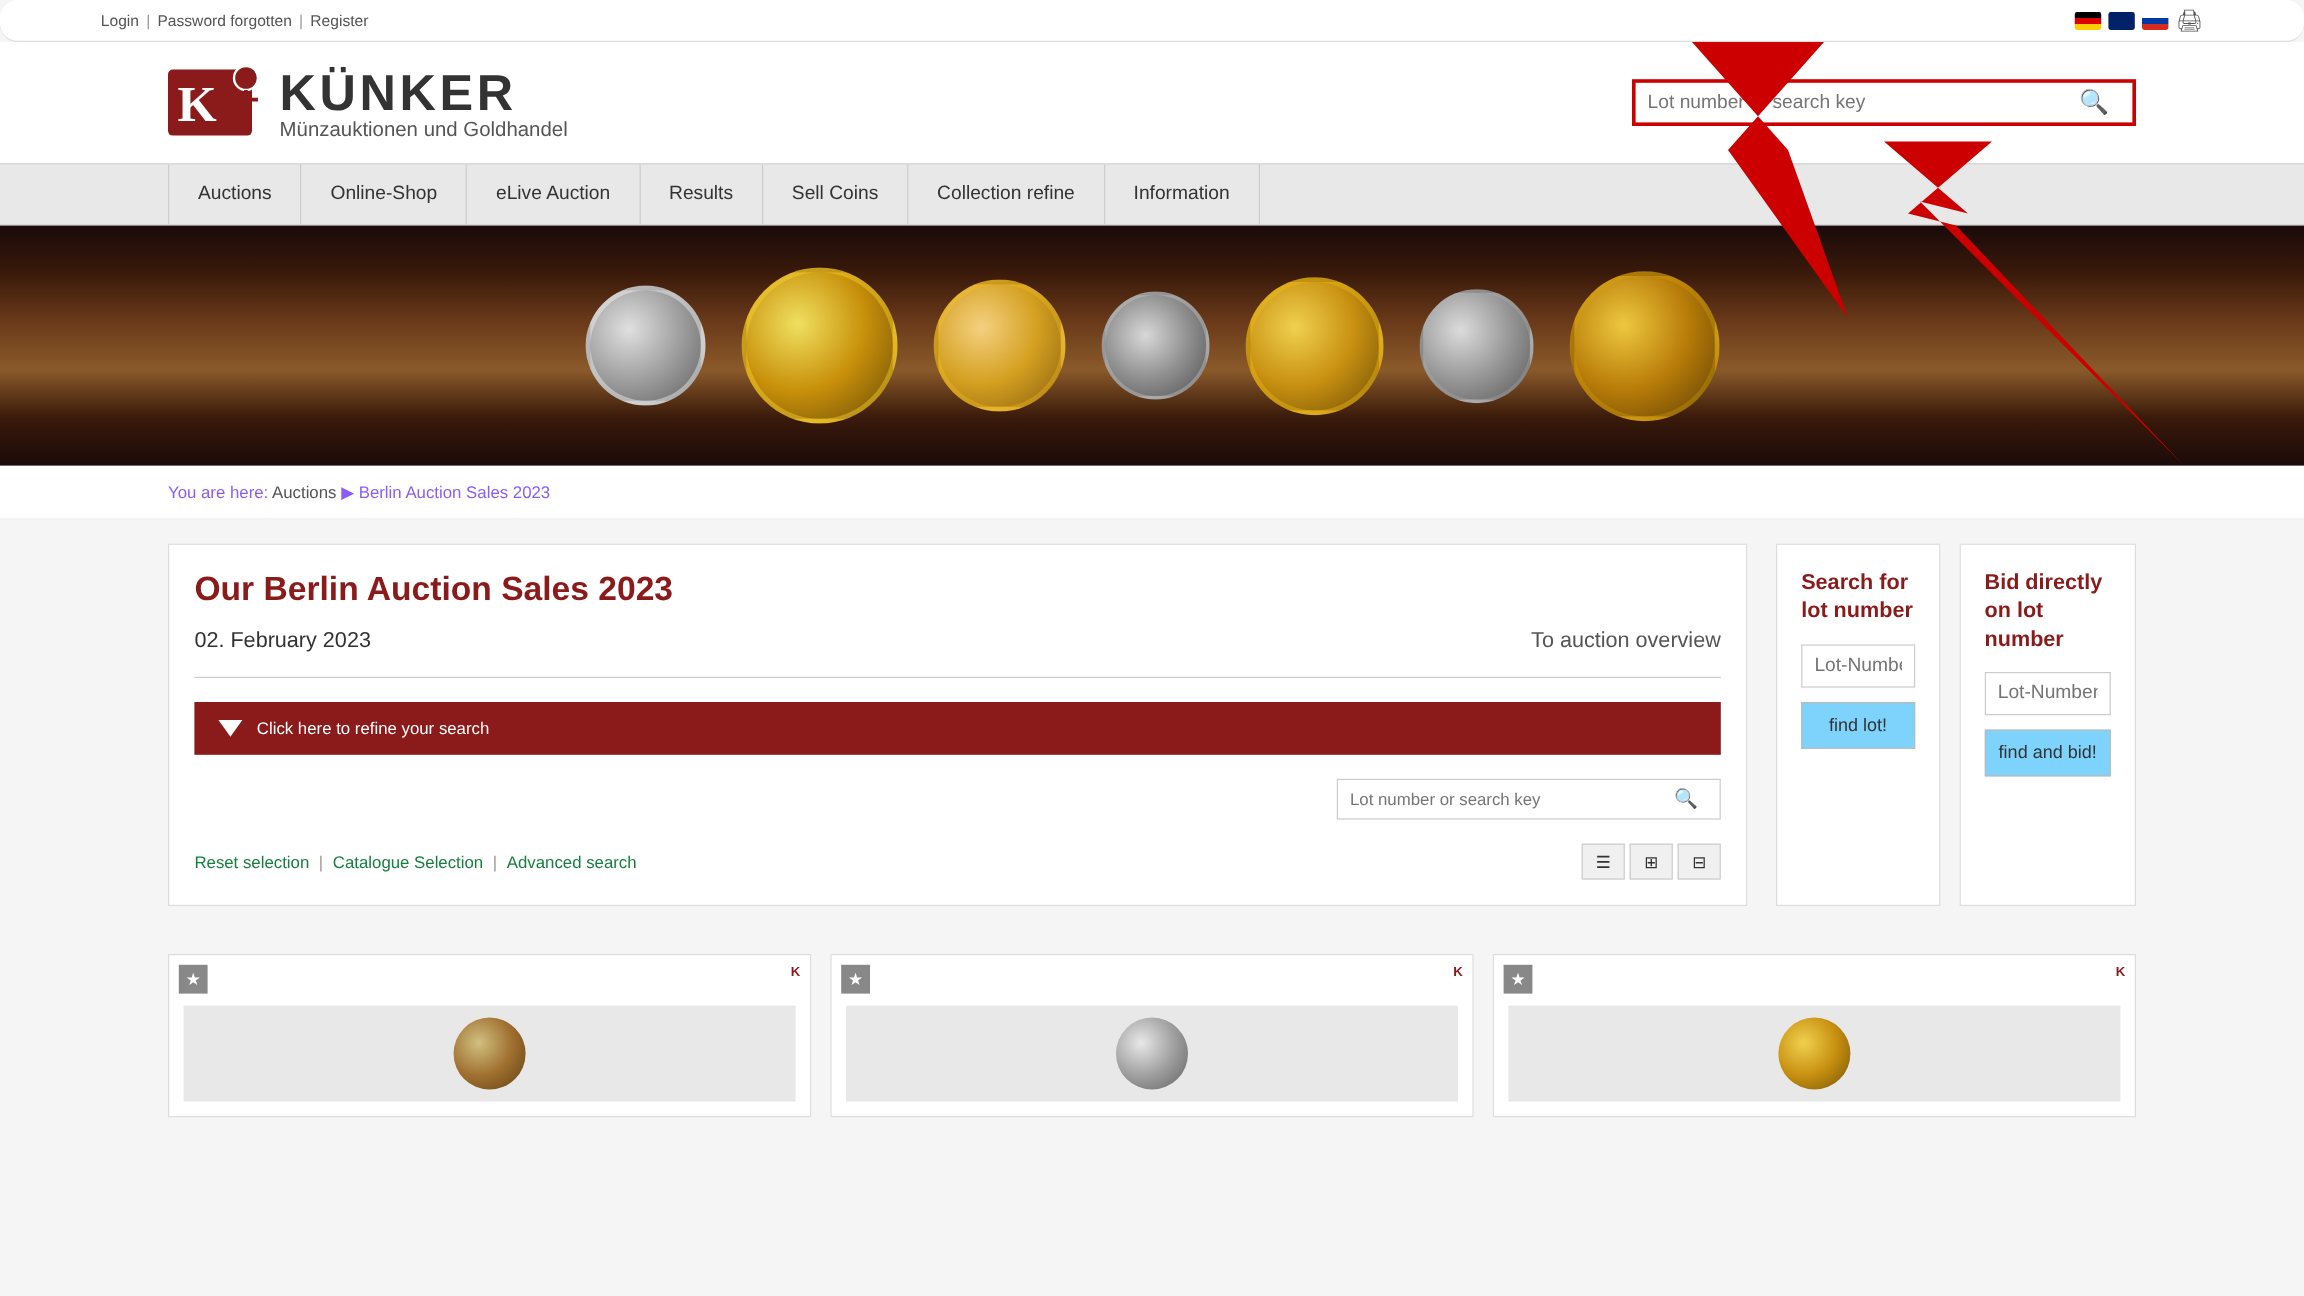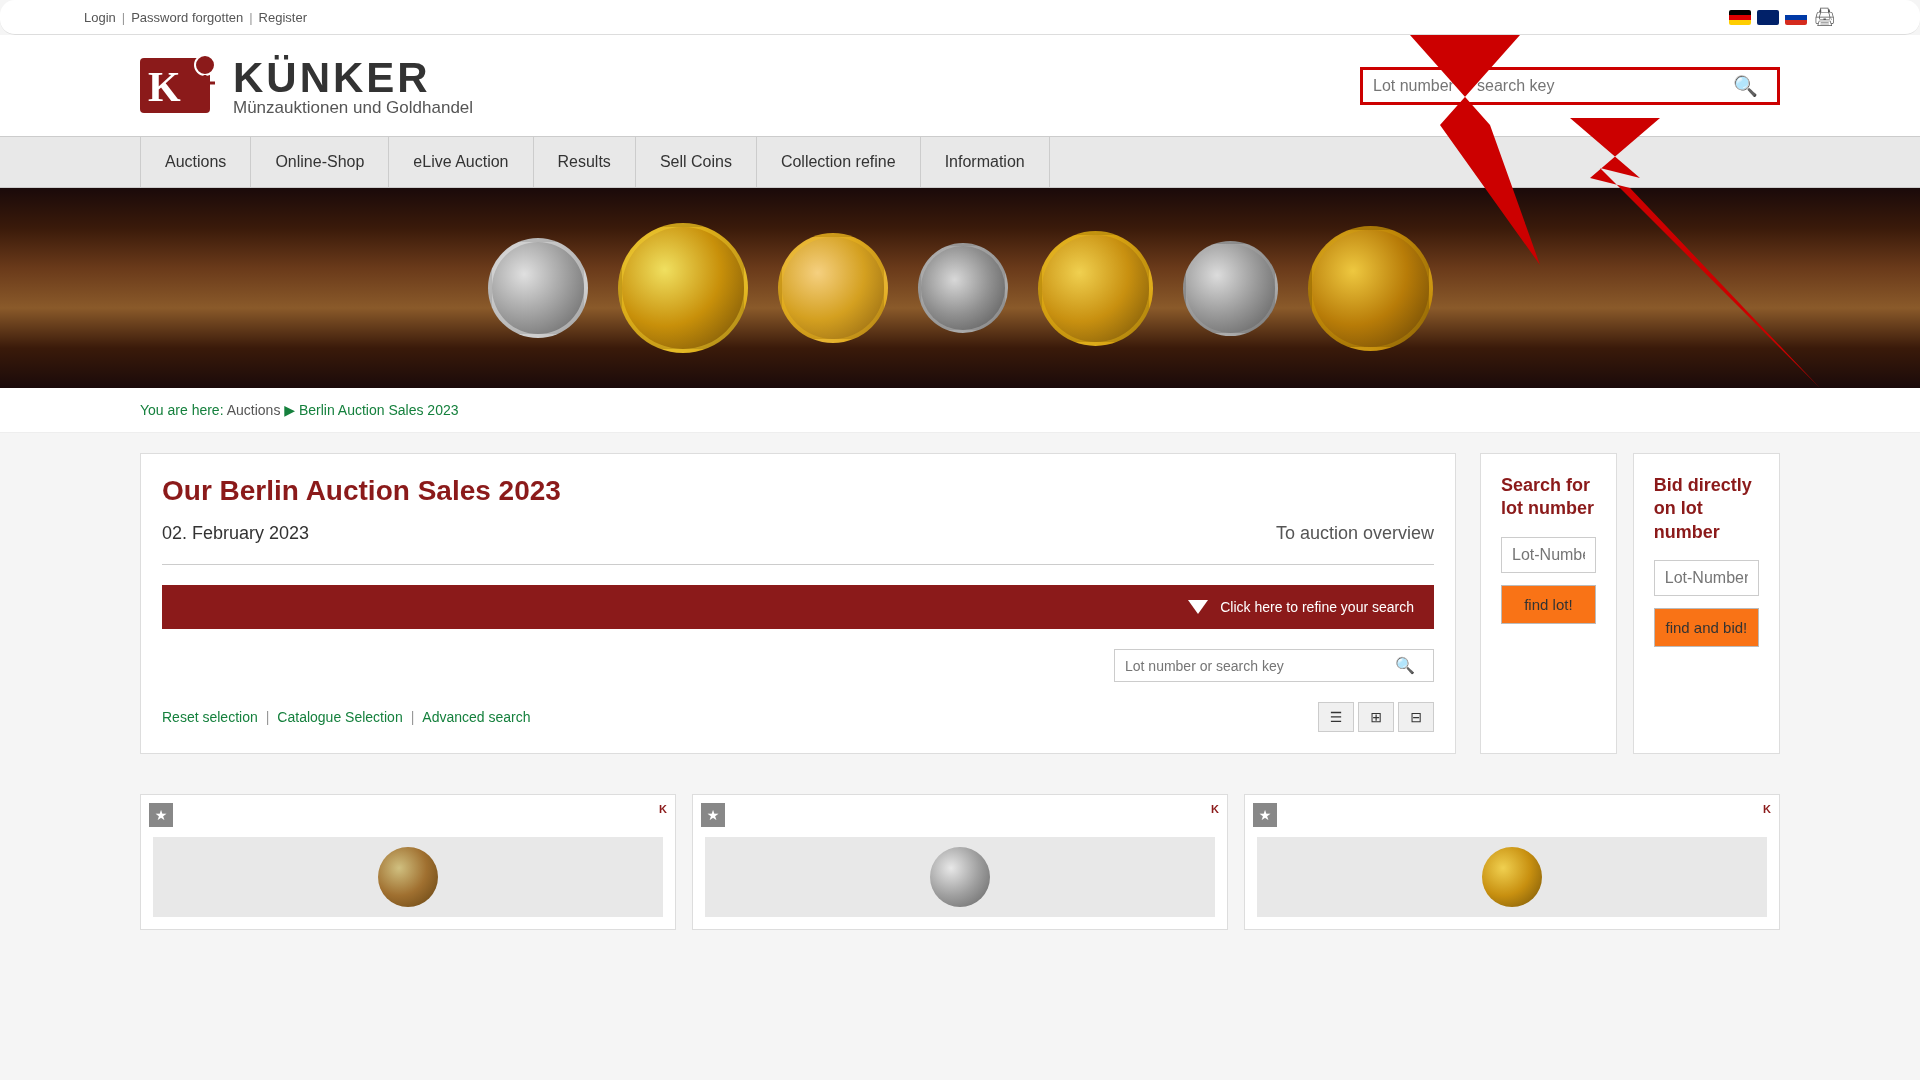--- a/index.html
+++ b/index.html
@@ -28,33 +28,33 @@
     .nav { background: #e8e8e8; border-top: 1px solid #ccc; border-bottom: 1px solid #ccc; display: flex; padding: 0 140px; }
     .nav-item { padding: 16px 24px; font-size: 16px; color: #333; cursor: pointer; white-space: nowrap; border-right: 1px solid #ccc; text-decoration: none; display: block; }
     .nav-item:first-child { border-left: 1px solid #ccc; }
 
     
     .hero { width: 100%; height: 200px; background: linear-gradient(to right, #2a1a1a, #5a3a2a, #8a6a3a, #c49a4a, #8a6a3a, #5a3a2a, #2a1a1a); position: relative; overflow: hidden; display: flex; align-items: center; justify-content: center; }
 
     
     .breadcrumb { padding: 14px 140px; font-size: 14px; color: #666; background: #fff; border-bottom: 1px solid #eee; }
     .breadcrumb a { color: #555; text-decoration: none; }
-    .breadcrumb span { color: #15803d; }
+    .breadcrumb span { color: #8b5cf6; }
 
     
     .main-layout { display: flex; padding: 20px 140px; gap: 24px; background: #f5f5f5; }
     .main-content { flex: 1; background: #fff; border: 1px solid #ddd; padding: 21px; }
     .sidebar { width: 300px; display: flex; flex-direction: row; gap: 16px; }
 
     
     .auction-title { font-size: 28px; font-weight: bold; color: #8b1a1a; margin-bottom: 16px; }
     .auction-date { font-size: 18px; color: #333; margin-bottom: 20px; display: flex; justify-content: space-between; border-bottom: 1px solid #ccc; padding-bottom: 20px; }
 
     
-    .refine-bar { background: #8b1a1a; color: #fff; padding: 14px 20px; display: flex; align-items: center; gap: 12px; cursor: pointer; margin-bottom: 20px; justify-content: flex-end; }
+    .refine-bar { background: #8b1a1a; color: #fff; padding: 14px 20px; display: flex; align-items: center; gap: 12px; cursor: pointer; margin-bottom: 20px; }
     .refine-triangle { width: 0; height: 0; border-left: 10px solid transparent; border-right: 10px solid transparent; border-top: 14px solid #fff; }
 
     
     .search-inner { display: flex; justify-content: flex-end; margin-bottom: 20px; }
     .search-inner-box { display: flex; align-items: center; border: 1px solid #ccc; padding: 6px 10px; width: 320px; background: #fff; }
     .search-inner-box input { border: none; outline: none; font-size: 14px; width: 280px; color: #999; }
     .search-inner-box button { background: none; border: none; cursor: pointer; }
 
     
     .filter-links { display: flex; align-items: center; justify-content: space-between; }
@@ -68,21 +68,21 @@
     .lot-cards { display: flex; gap: 16px; padding: 20px 140px; background: #f5f5f5; }
     .lot-card { flex: 1; background: #fff; border: 1px solid #ddd; padding: 12px; position: relative; min-height: 120px; }
     .lot-card-star { position: absolute; top: 8px; left: 8px; background: #888; color: #fff; width: 24px; height: 24px; display: flex; align-items: center; justify-content: center; font-size: 14px; cursor: pointer; }
     .lot-card-logo { position: absolute; top: 8px; right: 8px; font-size: 12px; color: #8b1a1a; font-weight: bold; }
     .lot-card-image { width: 100%; height: 80px; background: #e8e8e8; display: flex; align-items: center; justify-content: center; margin-top: 30px; }
 
     
     .sidebar-box { background: #fff; border: 1px solid #ddd; padding: 20px; }
     .sidebar-box-title { font-size: 18px; font-weight: bold; color: #8b1a1a; margin-bottom: 16px; line-height: 1.3; }
     .sidebar-input { width: 100%; border: 1px solid #ccc; padding: 8px 10px; font-size: 16px; outline: none; margin-bottom: 12px; color: #999; }
-    .sidebar-button { width: 100%; background: #f97316; border: 1px solid #bbb; padding: 10px; font-size: 15px; cursor: pointer; color: #333; text-align: center; }
+    .sidebar-button { width: 100%; background: #7dd3fc; border: 1px solid #bbb; padding: 10px; font-size: 15px; cursor: pointer; color: #333; text-align: center; }
   </style>
 </head>
 <body>
 
 <div class="top-bar">
   <div class="top-bar-left">
     <a href="#">Login</a>
     <span>|</span>
     <a href="#">Password forgotten</a>
     <span>|</span>

